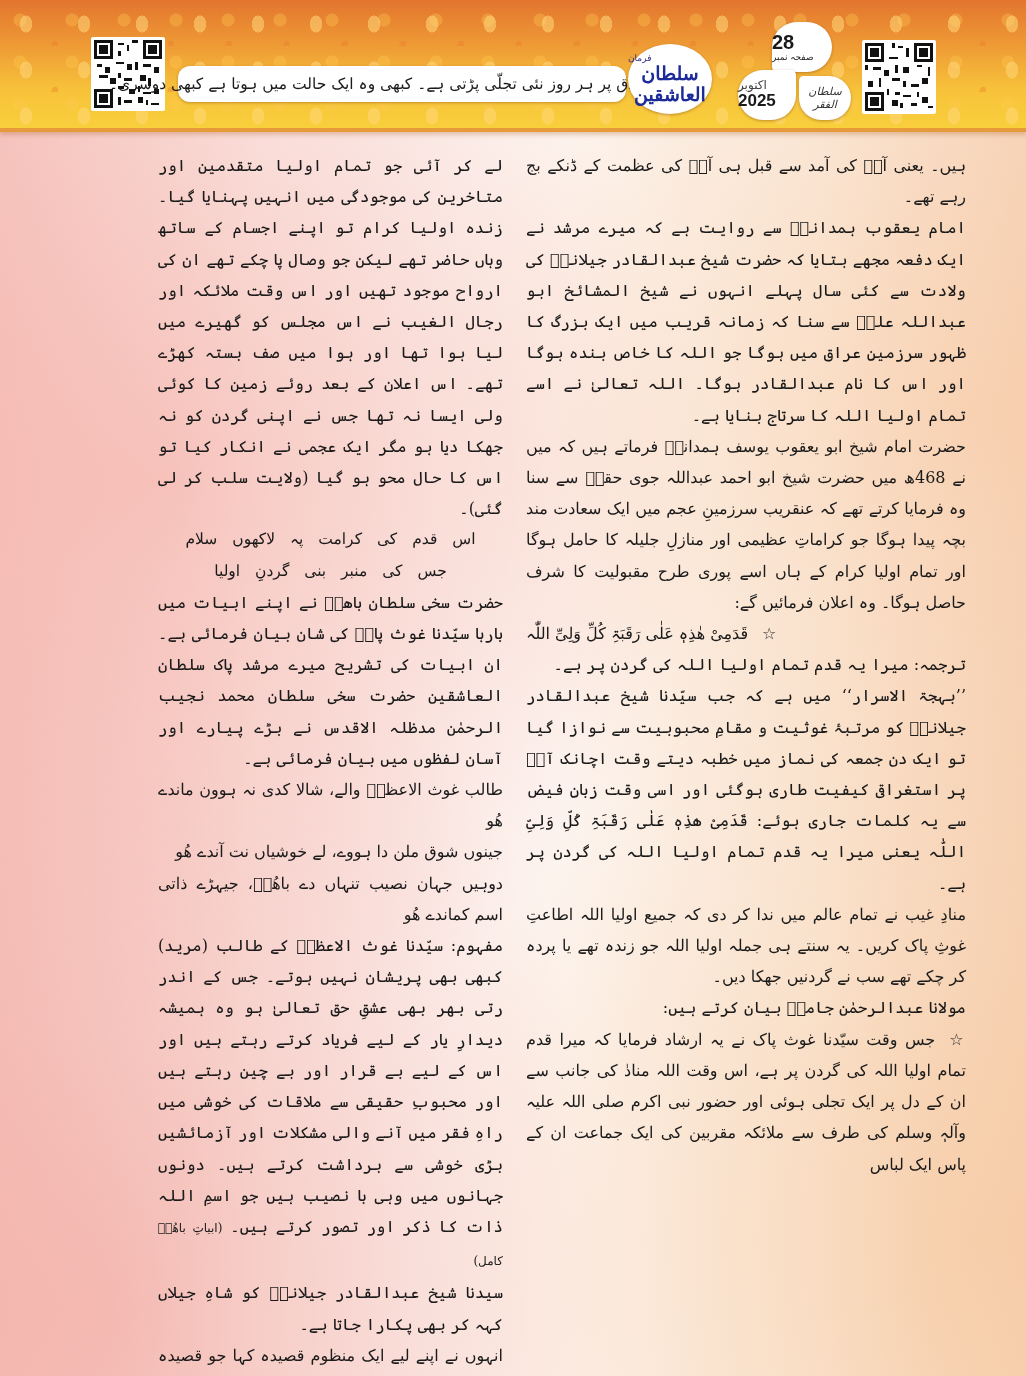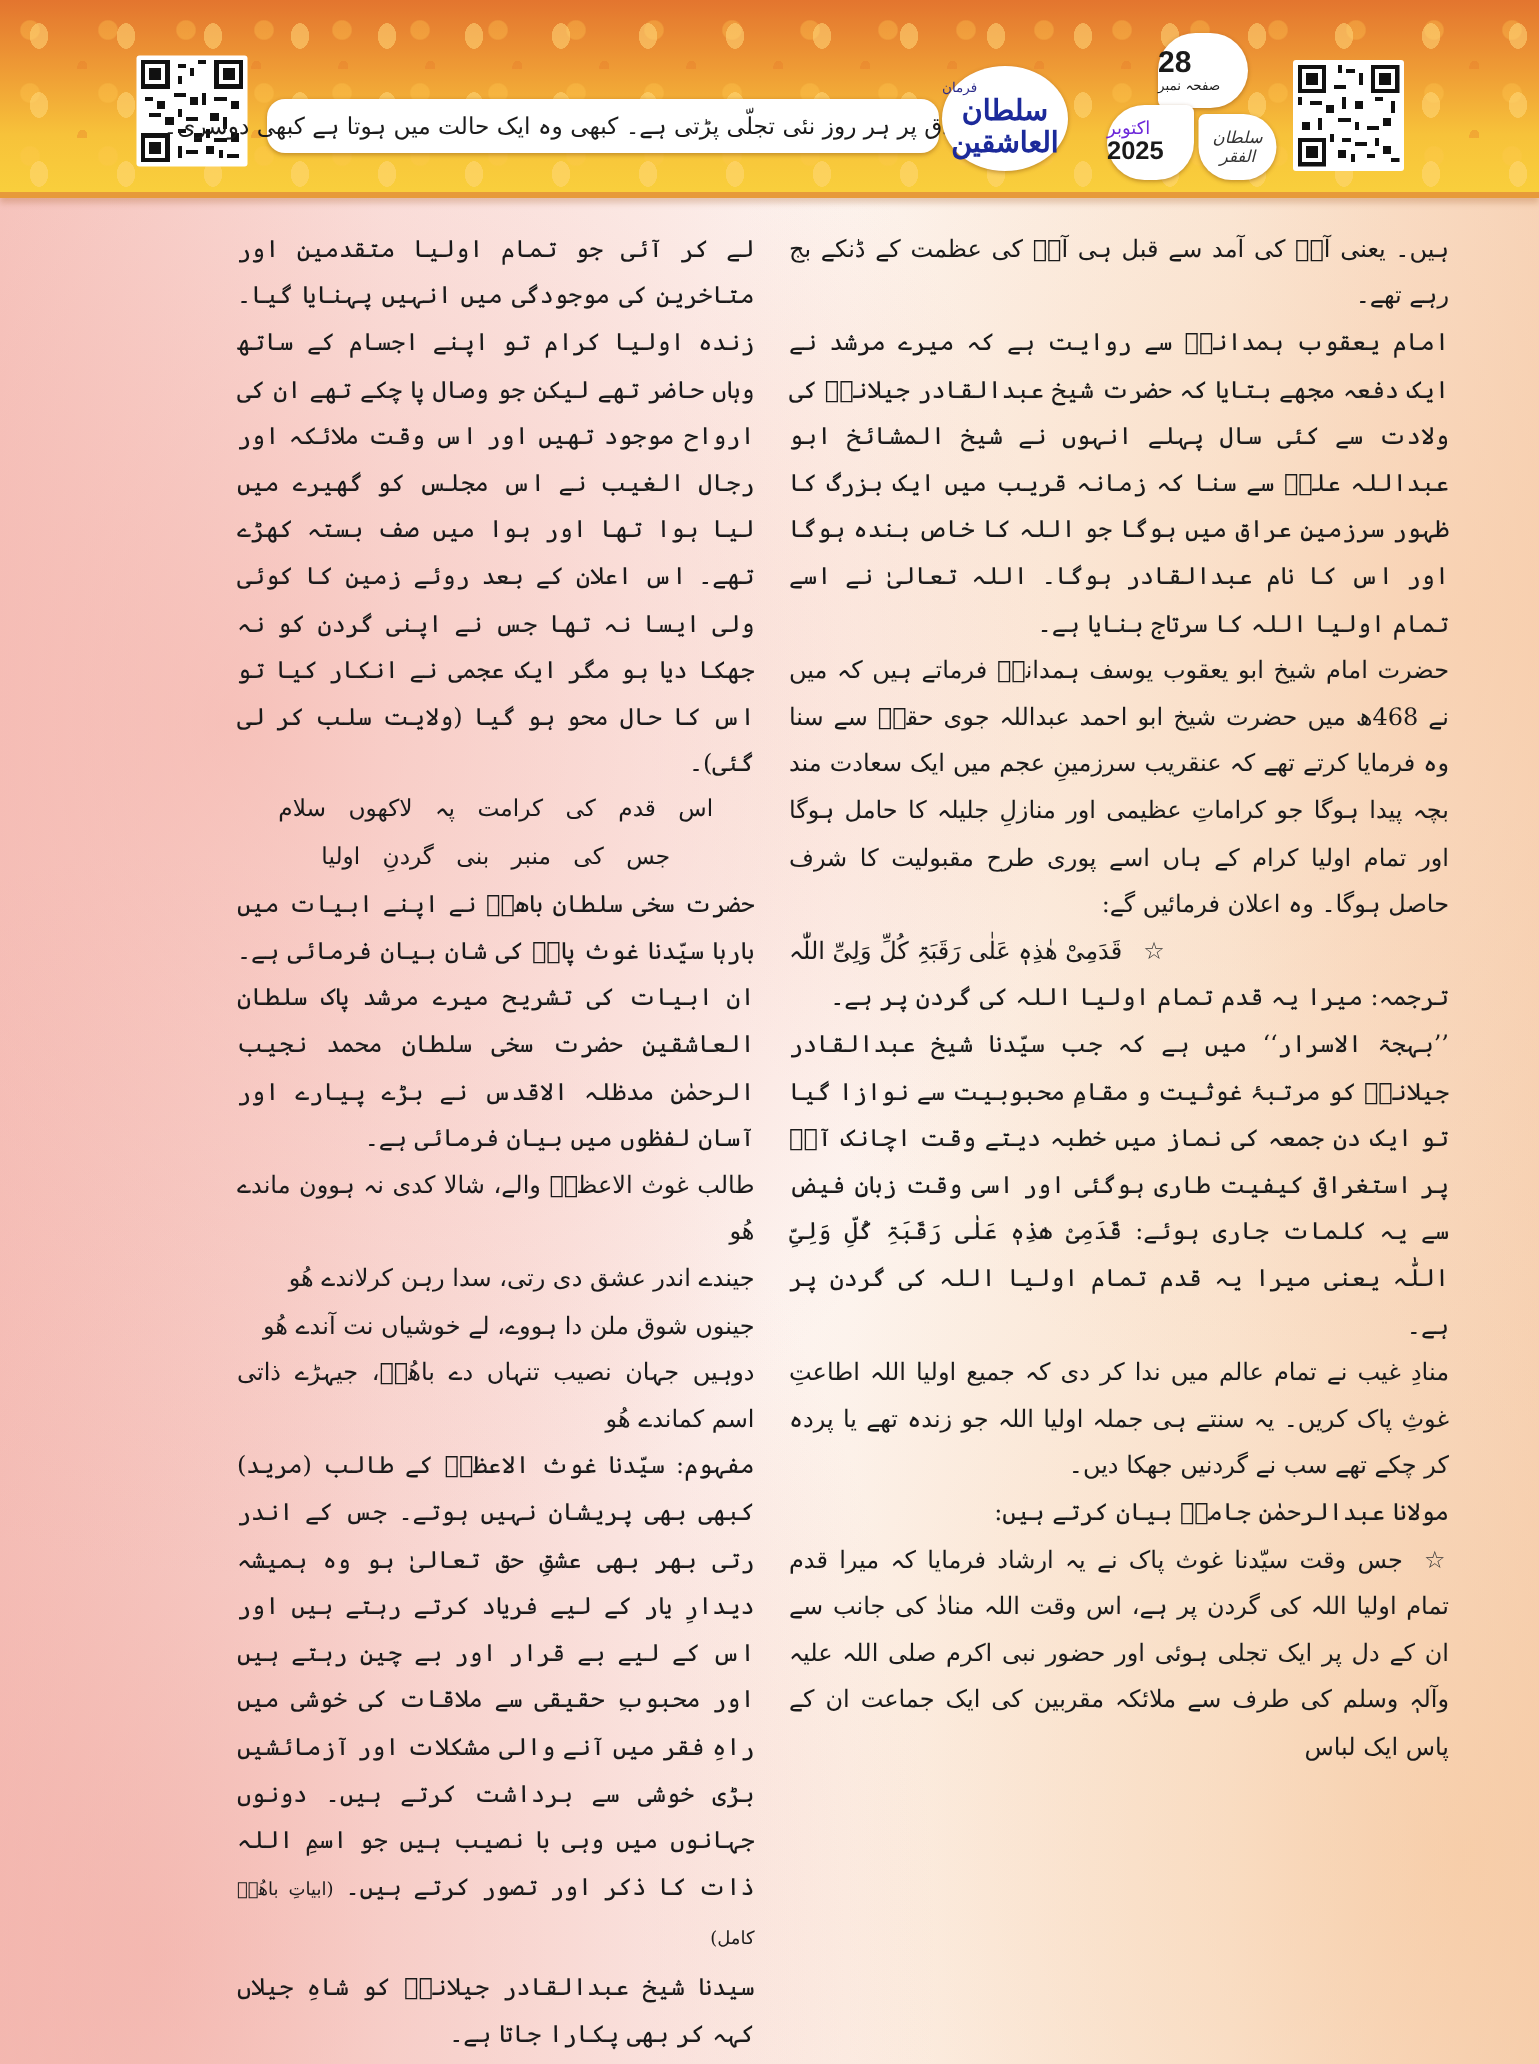--- a/index.html
+++ b/index.html
@@ -61,21 +61,21 @@
   .farman-top { font-family: "DejaVu Serif", serif; font-size: 9px; color: #2a2a8a; }
   .farman-main { font-family: "DejaVu Serif", serif; font-size: 19px; color: #1c2a9a; font-weight: bold; line-height: 1.1; }
   .drop-page {
     left: 772px; top: 22px; width: 60px; height: 50px; border-radius: 30px 30px 30px 6px;
   }
   .page-num { font-family: "Liberation Sans", sans-serif; font-weight: bold; font-size: 20px; color: #1a1a1a; line-height: 1; }
   .page-label { font-family: "DejaVu Serif", serif; font-size: 9px; color: #222; }
   .drop-date {
     left: 738px; top: 70px; width: 58px; height: 50px; border-radius: 30px 6px 30px 30px;
   }
-  .date-month { font-family: "DejaVu Serif", serif; font-size: 12px; color: #6d28d9; line-height: 1.1; }
+  .date-month { font-family: "DejaVu Serif", serif; font-size: 12px; color: #404040; line-height: 1.1; }
   .date-year { font-family: "Liberation Sans", sans-serif; font-weight: bold; font-size: 17px; color: #1a1a1a; line-height: 1.1; }
   .drop-logo {
     left: 799px; top: 76px; width: 52px; height: 44px; border-radius: 6px 30px 30px 30px;
   }
   .logo-text { font-family: "DejaVu Serif", serif; font-size: 11px; color: #333; font-style: italic; }
 
   
   .column {
     position: absolute; top: 150px; direction: rtl; text-align: justify;
     font-family: "DejaVu Serif", serif; font-size: 16px; line-height: 31.2px; color: #1a1a1a;
@@ -216,20 +216,19 @@
     <p>مولانا عبدالرحمٰن جامیؒ بیان کرتے ہیں:</p>
     <p><span class="star">☆</span><span>جس وقت سیّدنا غوث پاک نے یہ ارشاد فرمایا کہ میرا قدم تمام اولیا اللہ کی گردن پر ہے، اس وقت اللہ منادٰ کی جانب سے ان کے دل پر ایک تجلی ہوئی اور حضور نبی اکرم صلی اللہ علیہ وآلہٖ وسلم کی طرف سے ملائکہ مقربین کی ایک جماعت ان کے پاس ایک لباس</span></p>
   </section>
 
   <section class="column col-left">
     <p>لے کر آئی جو تمام اولیا متقدمین اور متاخرین کی موجودگی میں انہیں پہنایا گیا۔ زندہ اولیا کرام تو اپنے اجسام کے ساتھ وہاں حاضر تھے لیکن جو وصال پا چکے تھے ان کی ارواح موجود تھیں اور اس وقت ملائکہ اور رجال الغیب نے اس مجلس کو گھیرے میں لیا ہوا تھا اور ہوا میں صف بستہ کھڑے تھے۔ اس اعلان کے بعد روئے زمین کا کوئی ولی ایسا نہ تھا جس نے اپنی گردن کو نہ جھکا دیا ہو مگر ایک عجمی نے انکار کیا تو اس کا حال محو ہو گیا (ولایت سلب کر لی گئی)۔</p>
     <p class="verse">اس قدم کی کرامت پہ لاکھوں سلام</p>
     <p class="verse">جس کی منبر بنی گردنِ اولیا</p>
     <p>حضرت سخی سلطان باھوؒ نے اپنے ابیات میں بارہا سیّدنا غوث پاکؓ کی شان بیان فرمائی ہے۔ ان ابیات کی تشریح میرے مرشد پاک سلطان العاشقین حضرت سخی سلطان محمد نجیب الرحمٰن مدظلہ الاقدس نے بڑے پیارے اور آسان لفظوں میں بیان فرمائی ہے۔</p>
     <p>طالب غوث الاعظمؓ والے، شالا کدی نہ ہوون ماندے ھُو</p>
-    <p>جیندے اندر عشق دی رتی، سدا رہن کرلاندے ھُو</p>
     <p>جینوں شوق ملن دا ہووے، لے خوشیاں نت آندے ھُو</p>
     <p>دوہیں جہان نصیب تنہاں دے باھُوؒ، جیہڑے ذاتی اسم کماندے ھُو</p>
     <p><span>مفہوم: سیّدنا غوث الاعظمؓ کے طالب (مرید) کبھی بھی پریشان نہیں ہوتے۔ جس کے اندر رتی بھر بھی عشقِ حق تعالیٰ ہو وہ ہمیشہ دیدارِ یار کے لیے فریاد کرتے رہتے ہیں اور اس کے لیے بے قرار اور بے چین رہتے ہیں اور محبوبِ حقیقی سے ملاقات کی خوشی میں راہِ فقر میں آنے والی مشکلات اور آزمائشیں بڑی خوشی سے برداشت کرتے ہیں۔ دونوں جہانوں میں وہی با نصیب ہیں جو اسمِ اللہ ذات کا ذکر اور تصور کرتے ہیں۔</span> <span class="small">(ابیاتِ باھُوؒ کامل)</span></p>
     <p>سیدنا شیخ عبدالقادر جیلانیؓ کو شاہِ جیلاں کہہ کر بھی پکارا جاتا ہے۔</p>
     <p>انہوں نے اپنے لیے ایک منظوم قصیدہ کہا جو قصیدہ غوثیہ کے نام سے مشہور و معروف ہے۔ اس قصیدے میں ان کے معجزات و کرامات کا اظہار ہے تاکہ لوگ ان کے بارے میں جان سکیں اور ان کے علوم سے فائدہ اٹھائیں۔ اس قصیدہ میں آپؓ نے جن کمالات و کرامات</p>
   </section>
 </main>
 
 </body></html>

